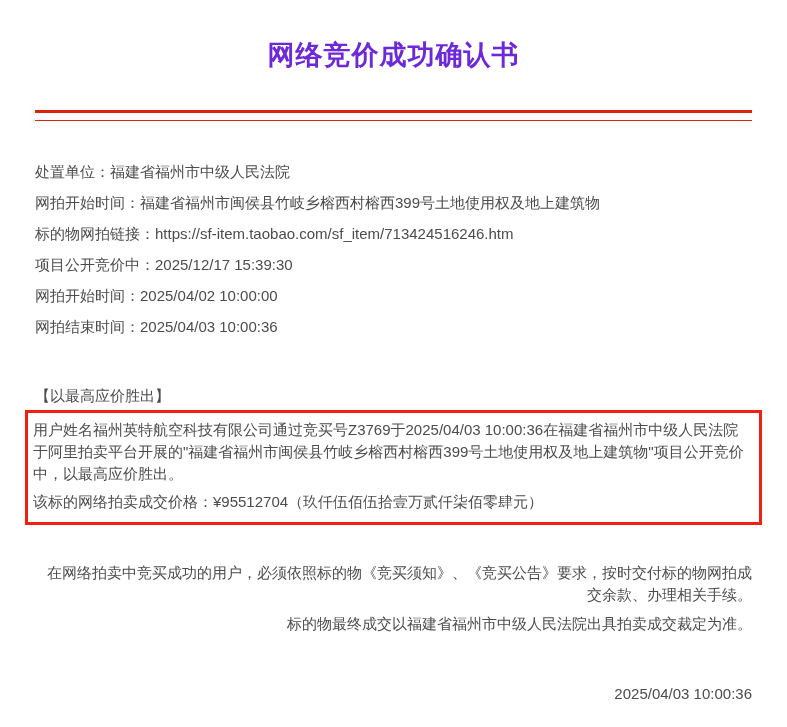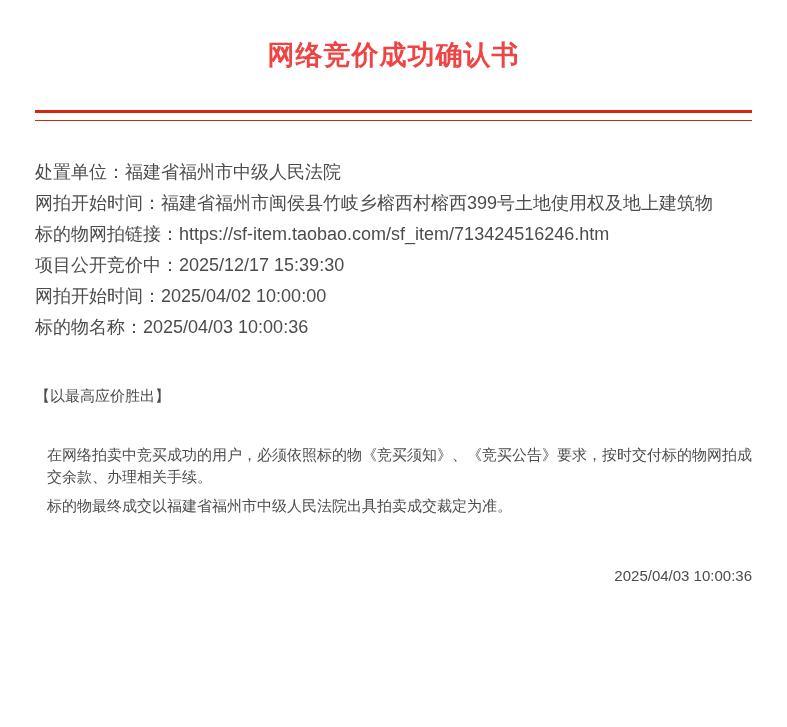--- a/index.html
+++ b/index.html
@@ -18,36 +18,36 @@
     width: 717px;
     padding: 0 35px;
   }
   .title {
     margin: 41px 0 0 0;
     font-size: 27px;
     line-height: 28px;
     font-weight: bold;
     letter-spacing: 1px;
     text-align: center;
-    color: #ef4444;
+    color: #6d28d9;
   }
   .rule-group { margin-top: 41px; }
   .rule-thick {
     height: 3px;
     background: #d7250e;
   }
   .rule-thin {
     height: 1px;
     margin-top: 7px;
     background: #d7250e;
   }
   .meta { margin-top: 40px; }
   .meta-row {
     margin: 0 0 9px 0;
-    font-size: 18px;
+    font-size: 15px;
     line-height: 22px;
   }
   .section-title {
     margin: 47px 0 3px 0;
     font-size: 15px;
     line-height: 22px;
   }
   .result-box {
     border: 3px solid #f02114;
     margin: 0 -10px;
@@ -57,23 +57,24 @@
     margin: 0;
     font-size: 15px;
     line-height: 22px;
   }
   .result-price {
     margin: 6px 0 0 0;
     font-size: 15px;
     line-height: 22px;
   }
   .notice {
-    margin: 7px 0 0 12px;
+    margin: 7px 0 0 0;
     font-size: 15px;
     line-height: 22px;
+    text-align: right;
   }
   .notice-first { margin-top: 37px; }
   .footer-time {
     margin-top: 48px;
     font-size: 15px;
     line-height: 22px;
     text-align: right;
   }
 </style>
 </head>
@@ -87,24 +88,28 @@
     <div class="rule-thick"></div>
     <div class="rule-thin"></div>
   </div>
 
   <div class="meta">
     <p class="meta-row"><span>处置单位：</span><span>福建省福州市中级人民法院</span></p>
     <p class="meta-row"><span>网拍开始时间：</span><span>福建省福州市闽侯县竹岐乡榕西村榕西399号土地使用权及地上建筑物</span></p>
     <p class="meta-row"><span>标的物网拍链接：</span><span>https://sf-item.taobao.com/sf_item/713424516246.htm</span></p>
     <p class="meta-row"><span>项目公开竞价中：</span><span>2025/12/17 15:39:30</span></p>
     <p class="meta-row"><span>网拍开始时间：</span><span>2025/04/02 10:00:00</span></p>
-    <p class="meta-row"><span>标的物名称：</span><span>2025/04/03 10:00:36</span></p>
+    <p class="meta-row"><span>网拍结束时间：</span><span>2025/04/03 10:00:36</span></p>
   </div>
 
   <p class="section-title">【以最高应价胜出】</p>
 
+  <div class="result-box">
+    <p class="result-statement">用户姓名福州英特航空科技有限公司通过竞买号Z3769于2025/04/03 10:00:36在福建省福州市中级人民法院于阿里拍卖平台开展的"福建省福州市闽侯县竹岐乡榕西村榕西399号土地使用权及地上建筑物"项目公开竞价中，以最高应价胜出。</p>
+    <p class="result-price">该标的网络拍卖成交价格：¥95512704（玖仟伍佰伍拾壹万贰仟柒佰零肆元）</p>
+  </div>
 
   <p class="notice notice-first">在网络拍卖中竞买成功的用户，必须依照标的物《竞买须知》、《竞买公告》要求，按时交付标的物网拍成交余款、办理相关手续。</p>
   <p class="notice">标的物最终成交以福建省福州市中级人民法院出具拍卖成交裁定为准。</p>
 
   <div class="footer-time">2025/04/03 10:00:36</div>
 
 </div>
 
 </body></html>

